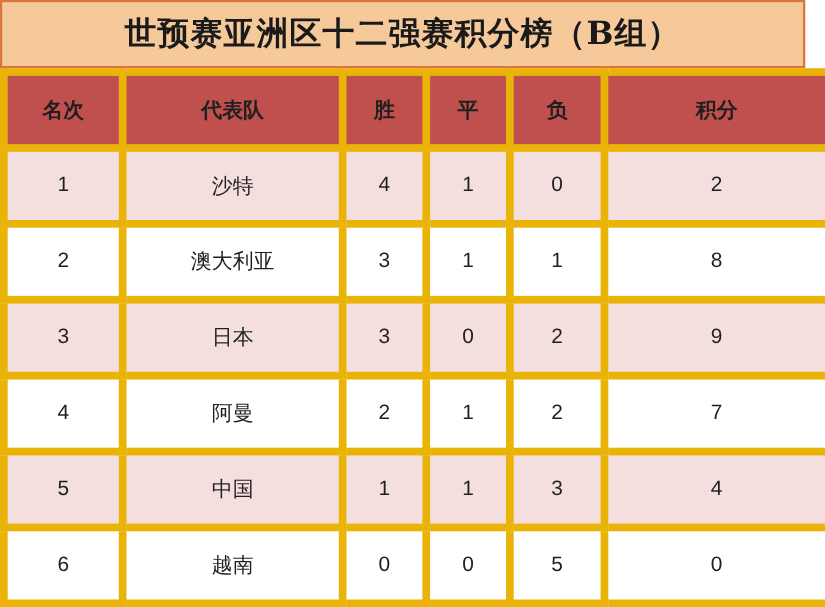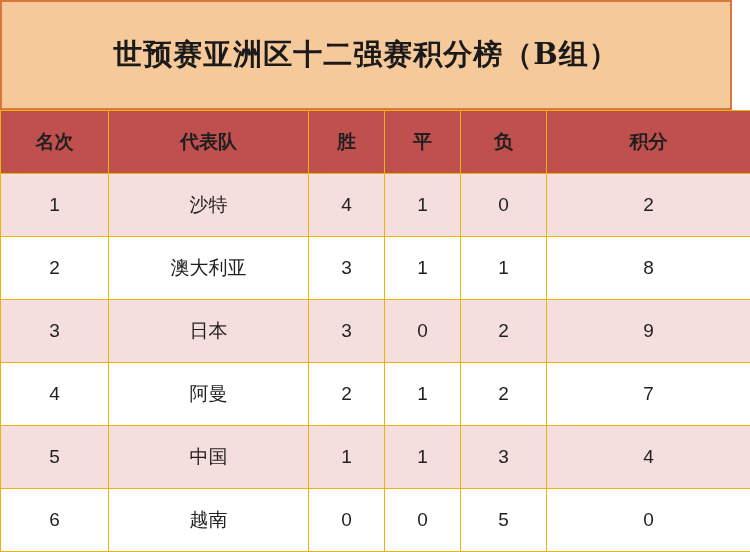--- a/index.html
+++ b/index.html
@@ -41,21 +41,21 @@
     white-space: nowrap;
   }
   
   table.standings {
     border-collapse: collapse;
     width: 750px;
     table-layout: fixed;
   }
   table.standings th,
   table.standings td {
-    border: 1px solid #eab308;
+    border: 7px solid #eab308;
     text-align: center;
     vertical-align: middle;
     font-size: 19px;
     color: #1f1f1f;
     padding: 0;
     height: 62px;
   }
   thead th {
     background: #c0504d;
     color: #ffffff;

